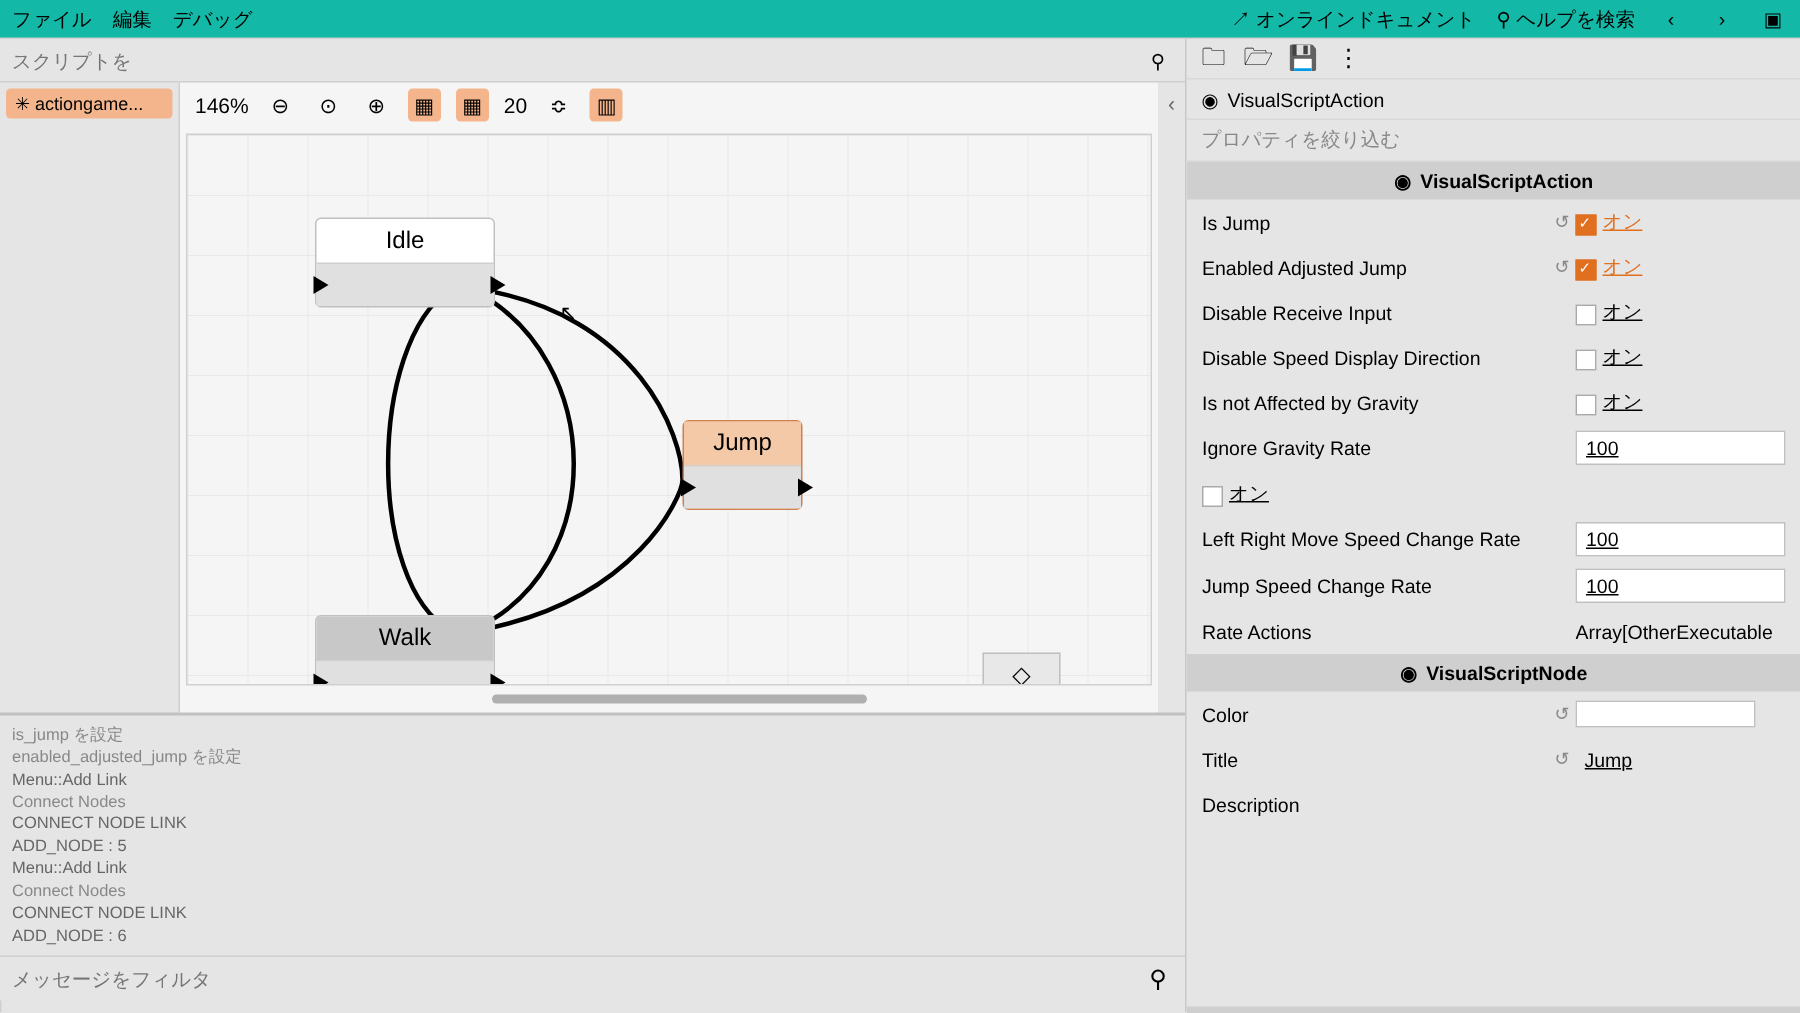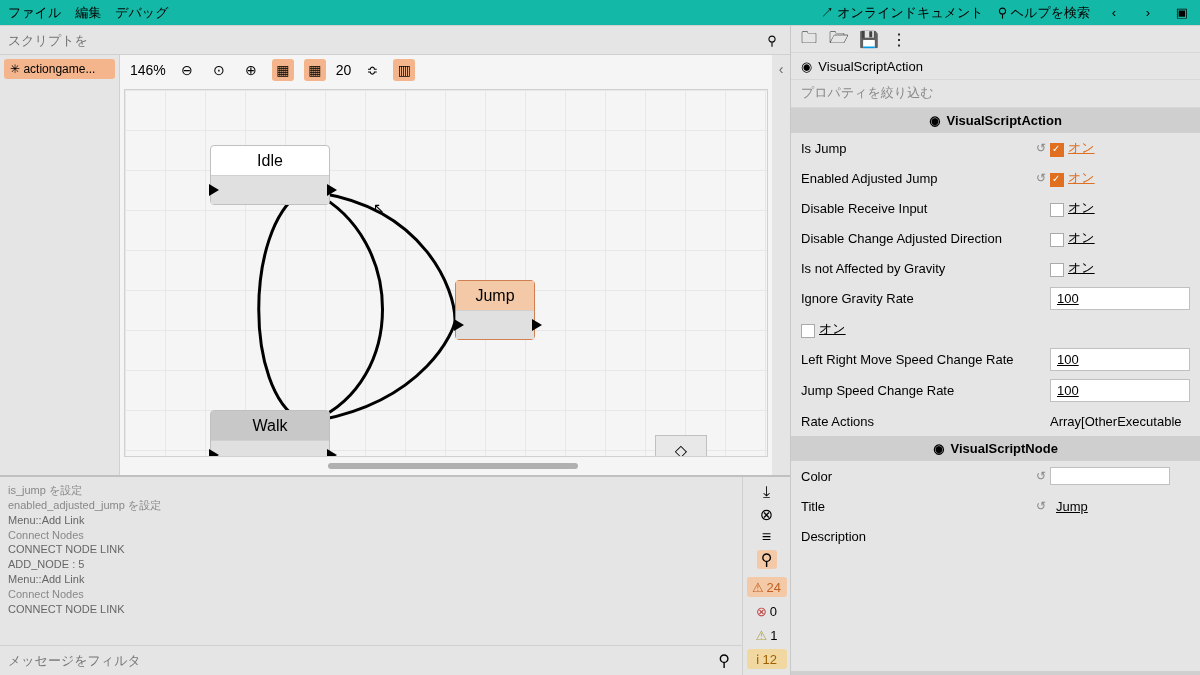--- a/index.html
+++ b/index.html
@@ -25,21 +25,21 @@
 .node.selected .node-title { background: #f4c9a8; }
 .node-title { height: 30px; display: flex; align-items: center; justify-content: center; font-size: 16px; font-weight: 500; border-bottom: 1px solid #d0d0d0; }
 .node-body { flex: 1; position: relative; background: #e0e0e0; }
 .port { position: absolute; width: 0; height: 0; border-top: 6px solid transparent; border-bottom: 6px solid transparent; border-left: 10px solid #000; }
 .edge { position: absolute; pointer-events: none; }
 .edge path { stroke: #000; stroke-width: 3; fill: none; }
 .tiny-node { position: absolute; width: 52px; height: 30px; background: #e8e8e8; border: 1px solid #c0c0c0; display: flex; align-items: center; justify-content: center; }
 .canvas-scroll { height: 10px; margin: 0 8px 4px; position: relative; }
 .canvas-scroll-thumb { position: absolute; height: 6px; background: #b0b0b0; border-radius: 3px; top: 2px; }
 .canvas-back { width: 18px; display: flex; align-items: flex-start; padding-top: 6px; justify-content: center; font-size: 14px; color: #666; cursor: pointer; }
-.console-wrap { height: 200px; display: flex; border-top: 2px solid #c0c0c0; }
+.console-wrap { height: 200px; display: flex; border-top: 2px solid #c0c0c0; flex-direction: column; }
 .console { flex: 1; display: flex; flex-direction: column; }
 .console-text { flex: 1; padding: 6px 8px; font-family: monospace; font-size: 11px; line-height: 1.35; overflow: auto; color: #666; }
 .console-text .u { color: #888; }
 .console-filter { height: 30px; border-top: 1px solid #d0d0d0; display: flex; align-items: center; padding: 0 8px; gap: 6px; }
 .console-filter input { flex: 1; border: none; background: transparent; font-size: 13px; }
 .console-side { width: 48px; border-left: 1px solid #d0d0d0; display: flex; flex-direction: column; align-items: center; padding: 6px 2px; gap: 4px; }
 .stat { width: 40px; height: 24px; display: flex; align-items: center; justify-content: center; gap: 3px; border-radius: 3px; font-size: 13px; }
 .stat.warn { background: #f4c9a8; color: #c06020; }
 .stat.warn2 { background: #f0d8a0; color: #a06000; }
 .right-col { width: 410px; border-left: 1px solid #c8c8c8; display: flex; flex-direction: column; background: #e5e5e5; overflow: hidden; }
@@ -141,20 +141,21 @@
         <div class="console-text" id="console-lines">
             <div class="u">is_jump を設定</div>
             <div class="u">enabled_adjusted_jump を設定</div>
             <div>Menu::Add Link</div>
             <div class="u">Connect Nodes</div>
             <div>CONNECT NODE LINK</div>
             <div>ADD_NODE : 5</div>
             <div>Menu::Add Link</div>
             <div class="u">Connect Nodes</div>
             <div>CONNECT NODE LINK</div>
+            <div>ADD_NODE : 6</div>
           </div>
         <div class="console-filter">
           <input placeholder="メッセージをフィルタ" style="">
           <span class="icon-btn">⚲</span>
         </div>
       </div>
       <div class="console-side">
         <span class="icon-btn">⤓</span>
         <span class="icon-btn">⊗</span>
         <span class="icon-btn">≡</span>
@@ -212,21 +213,21 @@
       <div class="prop-row">
         <div class="prop-label">Disable Receive Input</div>
         <div class="prop-val">
             <span class="toggle">
               <span class="box"></span>
               <span>オン</span>
             </span>
           </div>
       </div>
       <div class="prop-row">
-        <div class="prop-label">Disable Change Adjusted Direction</div>
+        <div class="prop-label">Disable Speed Display Direction</div>
         <div class="prop-val">
             <span class="toggle">
               <span class="box"></span>
               <span>オン</span>
             </span>
           </div>
       </div>
       <div class="prop-row">
         <div class="prop-label">Is not Affected by Gravity</div>
         <div class="prop-val">

